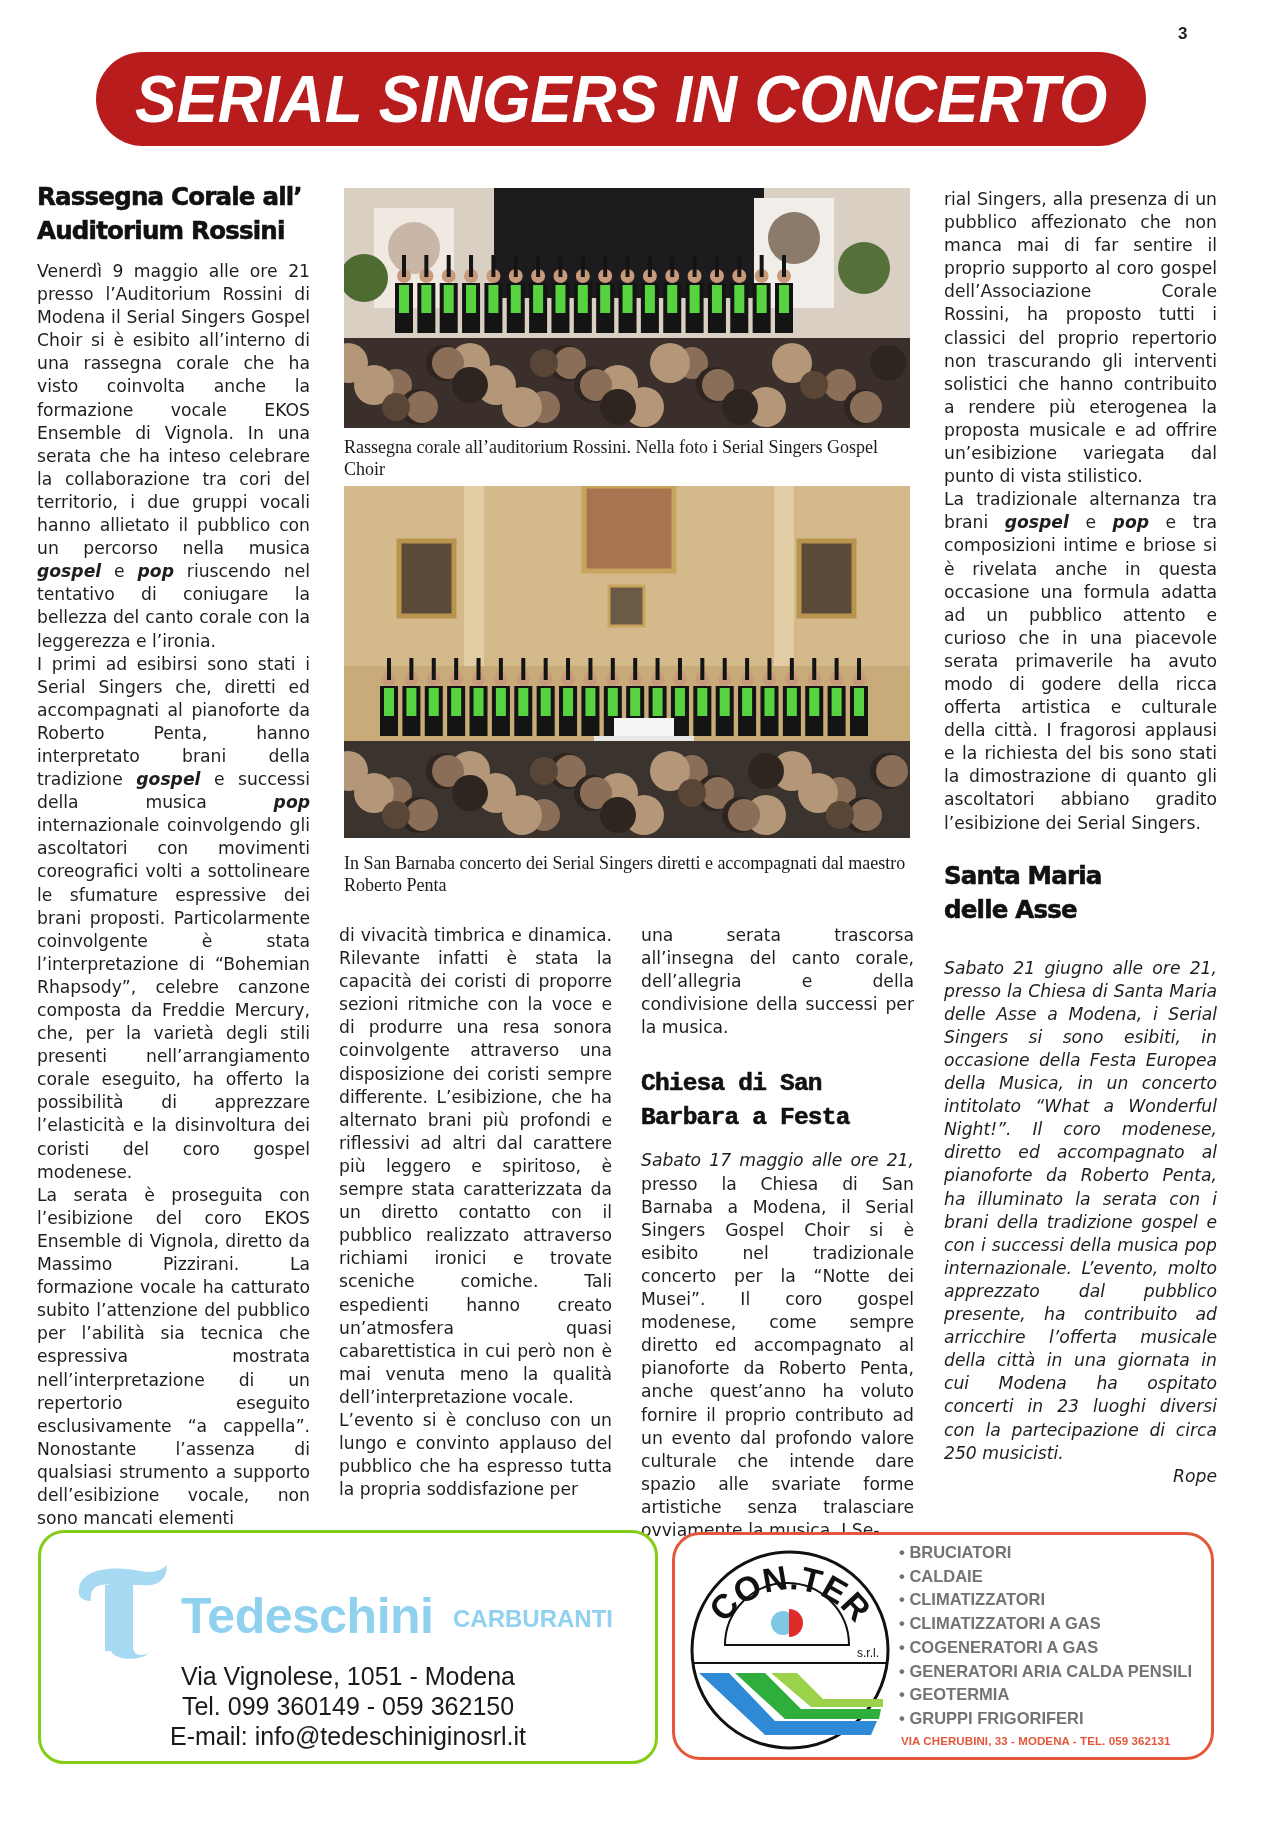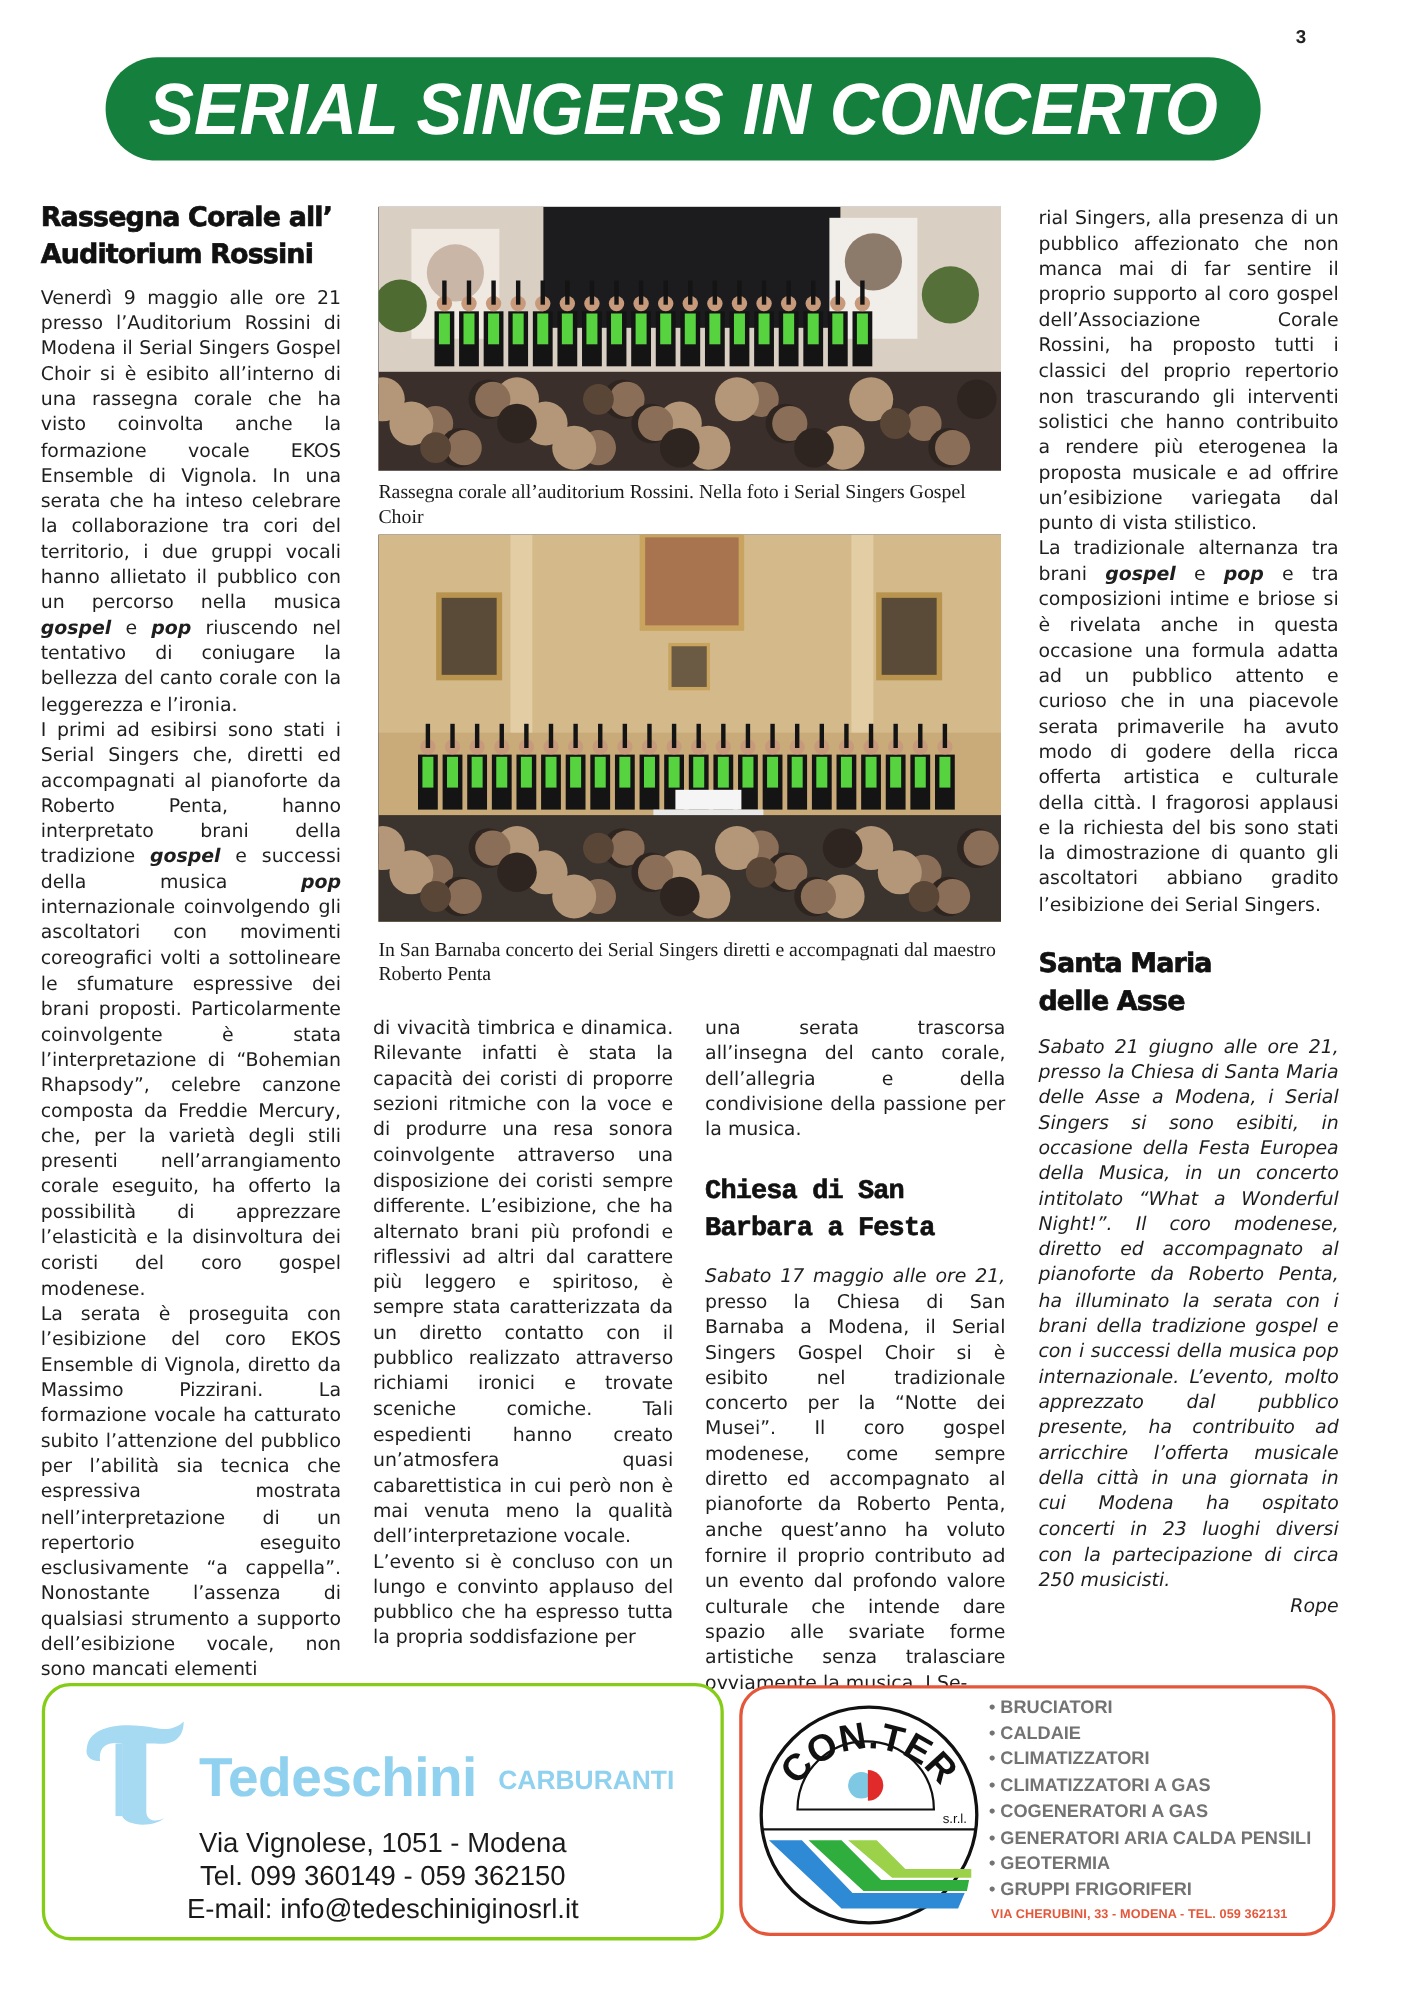--- a/index.html
+++ b/index.html
@@ -6,21 +6,21 @@
   html, body { width: 1281px; height: 1831px; background: #ffffff; overflow: hidden; }
   body { position: relative; font-family: "DejaVu Sans", sans-serif; color: #1a1a1a; }
 
   .page-number {
     position: absolute; left: 1178px; top: 24px;
     font-family: "Liberation Sans", sans-serif; font-weight: bold; font-size: 17px; color: #222;
   }
 
   .banner {
     position: absolute; left: 96px; top: 52px; width: 1050px; height: 94px;
-    background: #15803d; border-radius: 47px;
+    background: #b91c1c; border-radius: 47px;
     display: flex; align-items: center; justify-content: center;
   }
   .banner-title {
     font-family: "Liberation Sans", sans-serif; font-weight: bold; font-style: italic;
     font-size: 66px; color: #ffffff; letter-spacing: 0px; transform: scaleX(0.94);
     white-space: nowrap;
   }
 
   .col {
     position: absolute; top: 180px;
@@ -33,21 +33,21 @@
   .col3 { left: 641px; width: 273px; top: 924px; }
   .col4 { left: 944px; width: 273px; top: 188px; }
 
   .heading {
     font-family: "DejaVu Sans", sans-serif; font-weight: 900; font-size: 24.5px;
     line-height: 34px; color: #111; letter-spacing: -0.8px; text-align: left;
     -webkit-text-stroke: 0.6px #111;
   }
   .col1 .heading { margin-bottom: 12px; }
   .col3 .heading { margin-top: 28px; margin-bottom: 14px; font-family: Liberation Mono, monospace; }
-  .col4 .heading { margin-top: 24px; margin-bottom: 14px; }
+  .col4 .heading { margin-top: 24px; margin-bottom: 30px; }
 
   .em { font-style: italic; font-weight: bold; }
   .italic { font-style: italic; }
   .signature { text-align: right; font-style: italic; margin-top: 8px; }
 
   .photo {
     position: absolute; overflow: hidden; background: #2a2420;
   }
   .photo1 { left: 344px; top: 188px; width: 566px; height: 240px; }
   .photo2 { left: 344px; top: 486px; width: 566px; height: 352px; }
@@ -399,21 +399,21 @@
   </svg>
 </div>
 <div class="caption caption2">In San Barnaba concerto dei Serial Singers diretti e accompagnati dal maestro Roberto Penta</div>
 
 <div class="col col2">
   <p>di vivacità timbrica e dinamica. Rilevante infatti è stata la capacità dei coristi di proporre sezioni ritmiche con la voce e di produrre una resa sonora coinvolgente attraverso una disposizione dei coristi sempre differente. L’esibizione, che ha alternato brani più profondi e riflessivi ad altri dal carattere più leggero e spiritoso, è sempre stata caratterizzata da un diretto contatto con il pubblico realizzato attraverso richiami ironici e trovate sceniche comiche. Tali espedienti hanno creato un’atmosfera quasi cabarettistica in cui però non è mai venuta meno la qualità dell’interpretazione vocale.</p>
   <p>L’evento si è concluso con un lungo e convinto applauso del pubblico che ha espresso tutta la propria soddisfazione per</p>
 </div>
 
 <div class="col col3">
-  <p>una serata trascorsa all’insegna del canto corale, dell’allegria e della condivisione della passione per la musica.</p>
+  <p>una serata trascorsa all’insegna del canto corale, dell’allegria e della condivisione della successi per la musica.</p>
   <div class="heading">
     <div>Chiesa di San</div>
     <div>Barbara a Festa</div>
   </div>
   <p><span class="italic">Sabato 17 maggio alle ore 21,</span><span> presso la Chiesa di San Barnaba a Modena, il Serial Singers Gospel Choir si è esibito nel tradizionale concerto per la “Notte dei Musei”. Il coro gospel modenese, come sempre diretto ed accompagnato al pianoforte da Roberto Penta, anche quest’anno ha voluto fornire il proprio contributo ad un evento dal profondo valore culturale che intende dare spazio alle svariate forme artistiche senza tralasciare ovviamente la musica. I Se-</span></p>
 </div>
 
 <div class="col col4">
   <p>rial Singers, alla presenza di un pubblico affezionato che non manca mai di far sentire il proprio supporto al coro gospel dell’Associazione Corale Rossini, ha proposto tutti i classici del proprio repertorio non trascurando gli interventi solistici che hanno contribuito a rendere più eterogenea la proposta musicale e ad offrire un’esibizione variegata dal punto di vista stilistico.</p>
   <p><span>La tradizionale alternanza tra brani </span><span class="em">gospel</span><span> e </span><span class="em">pop</span><span> e tra composizioni intime e briose si è rivelata anche in questa occasione una formula adatta ad un pubblico attento e curioso che in una piacevole serata primaverile ha avuto modo di godere della ricca offerta artistica e culturale della città. I fragorosi applausi e la richiesta del bis sono stati la dimostrazione di quanto gli ascoltatori abbiano gradito l’esibizione dei Serial Singers.</span></p>

